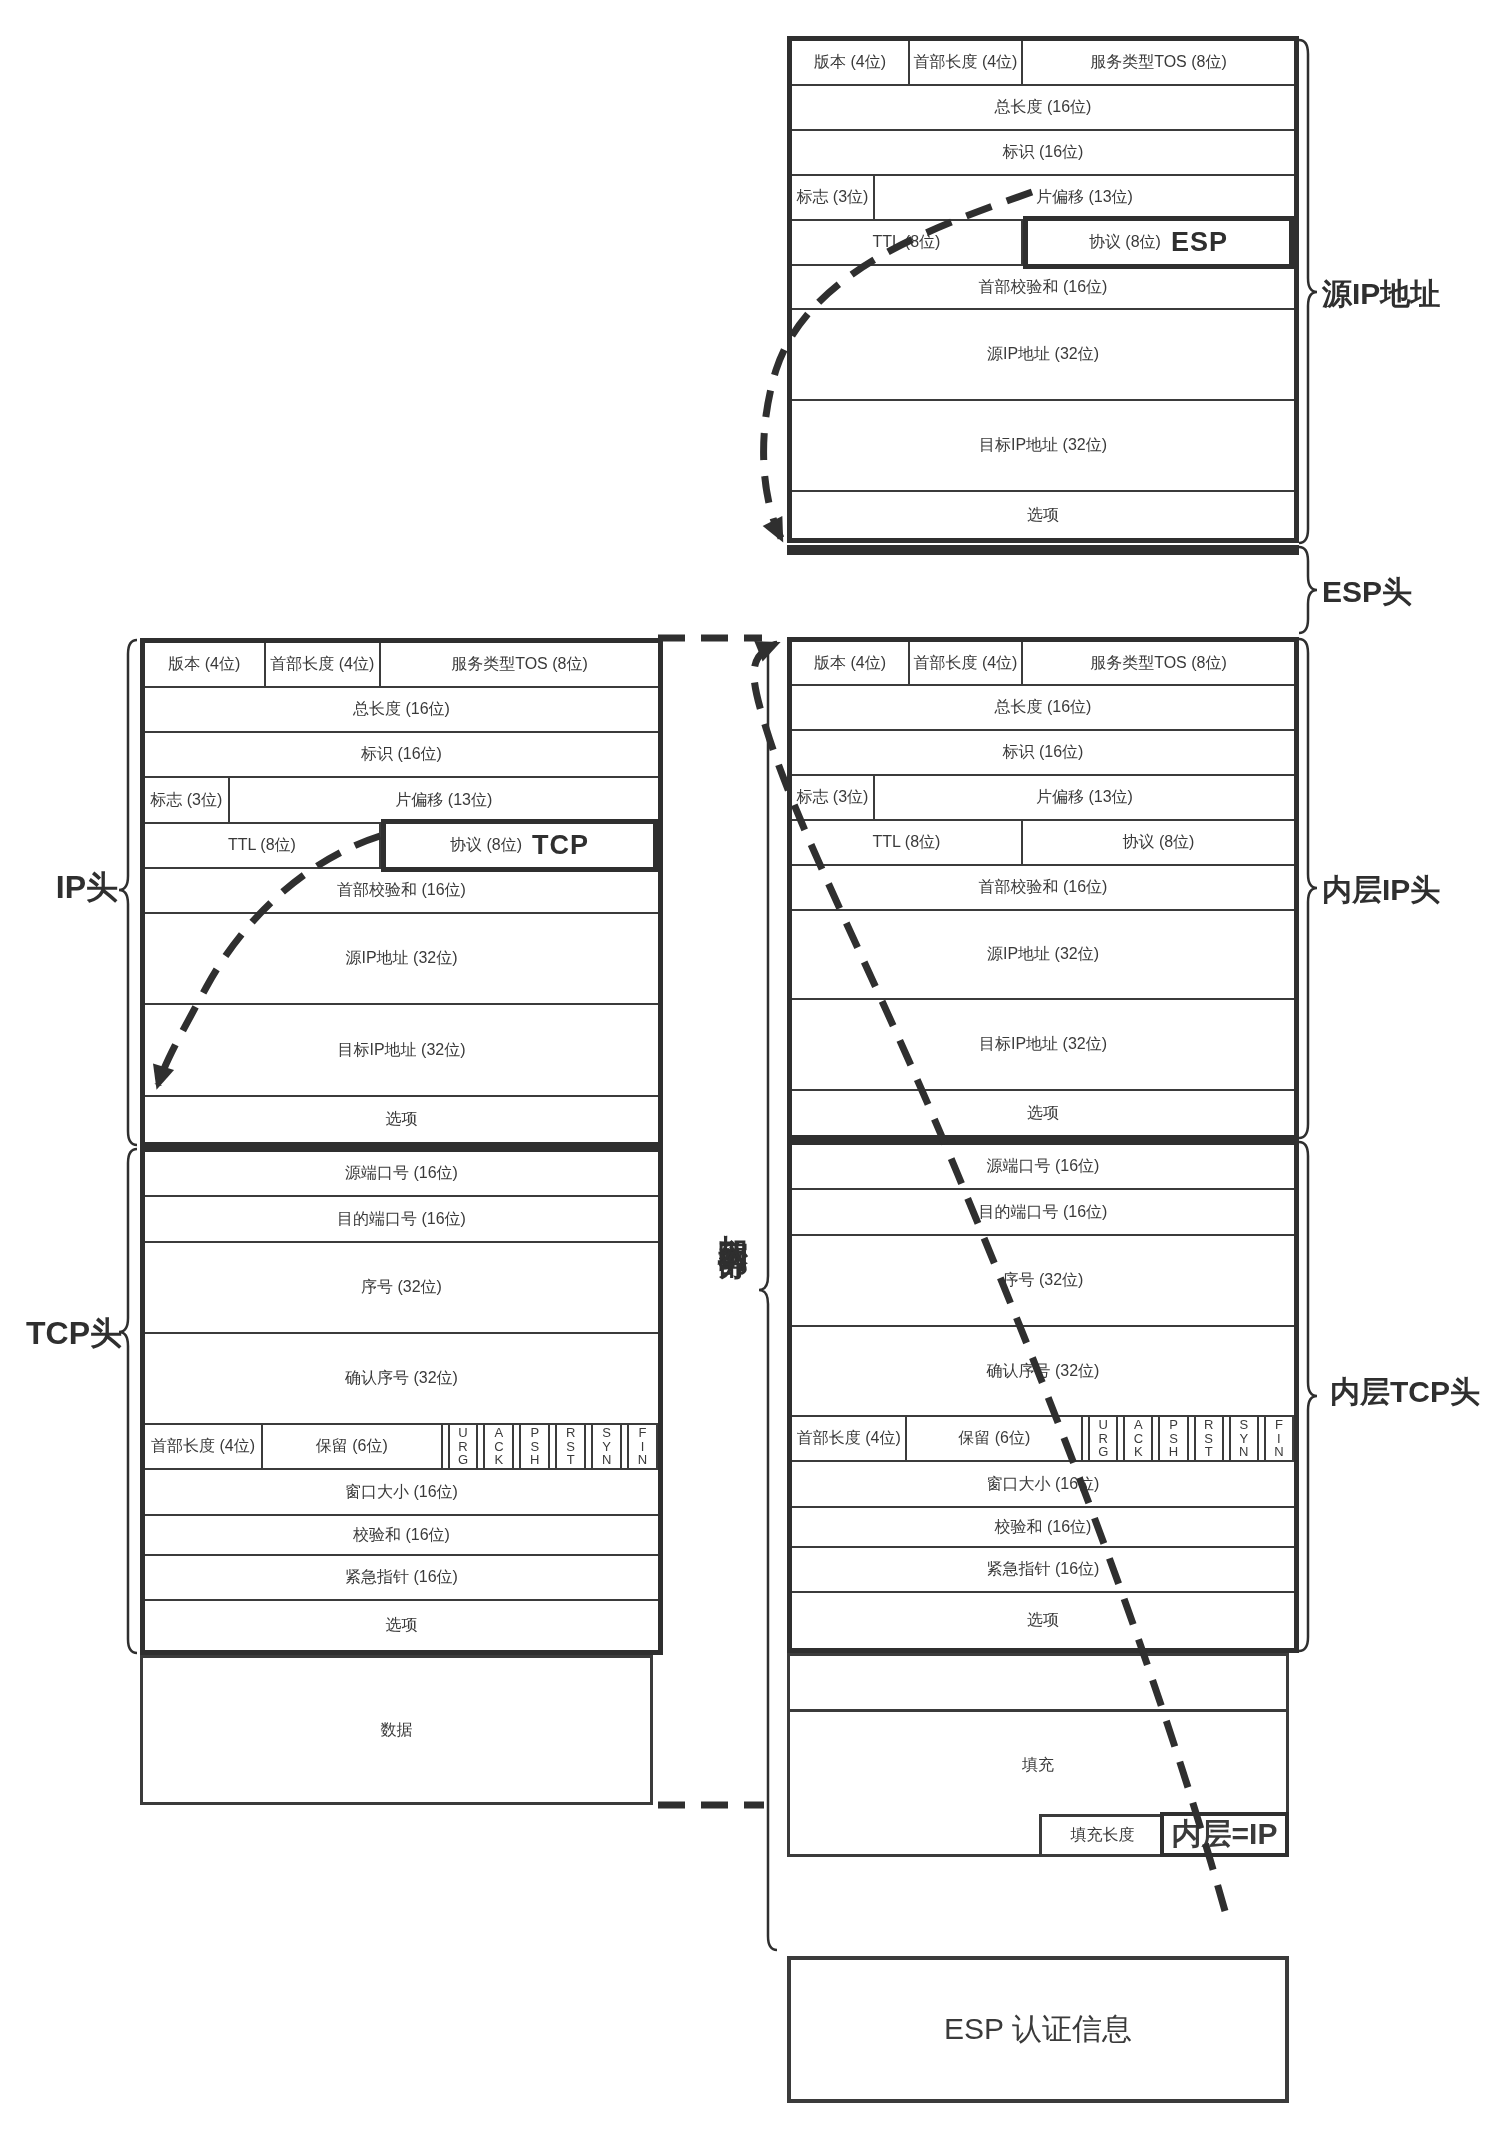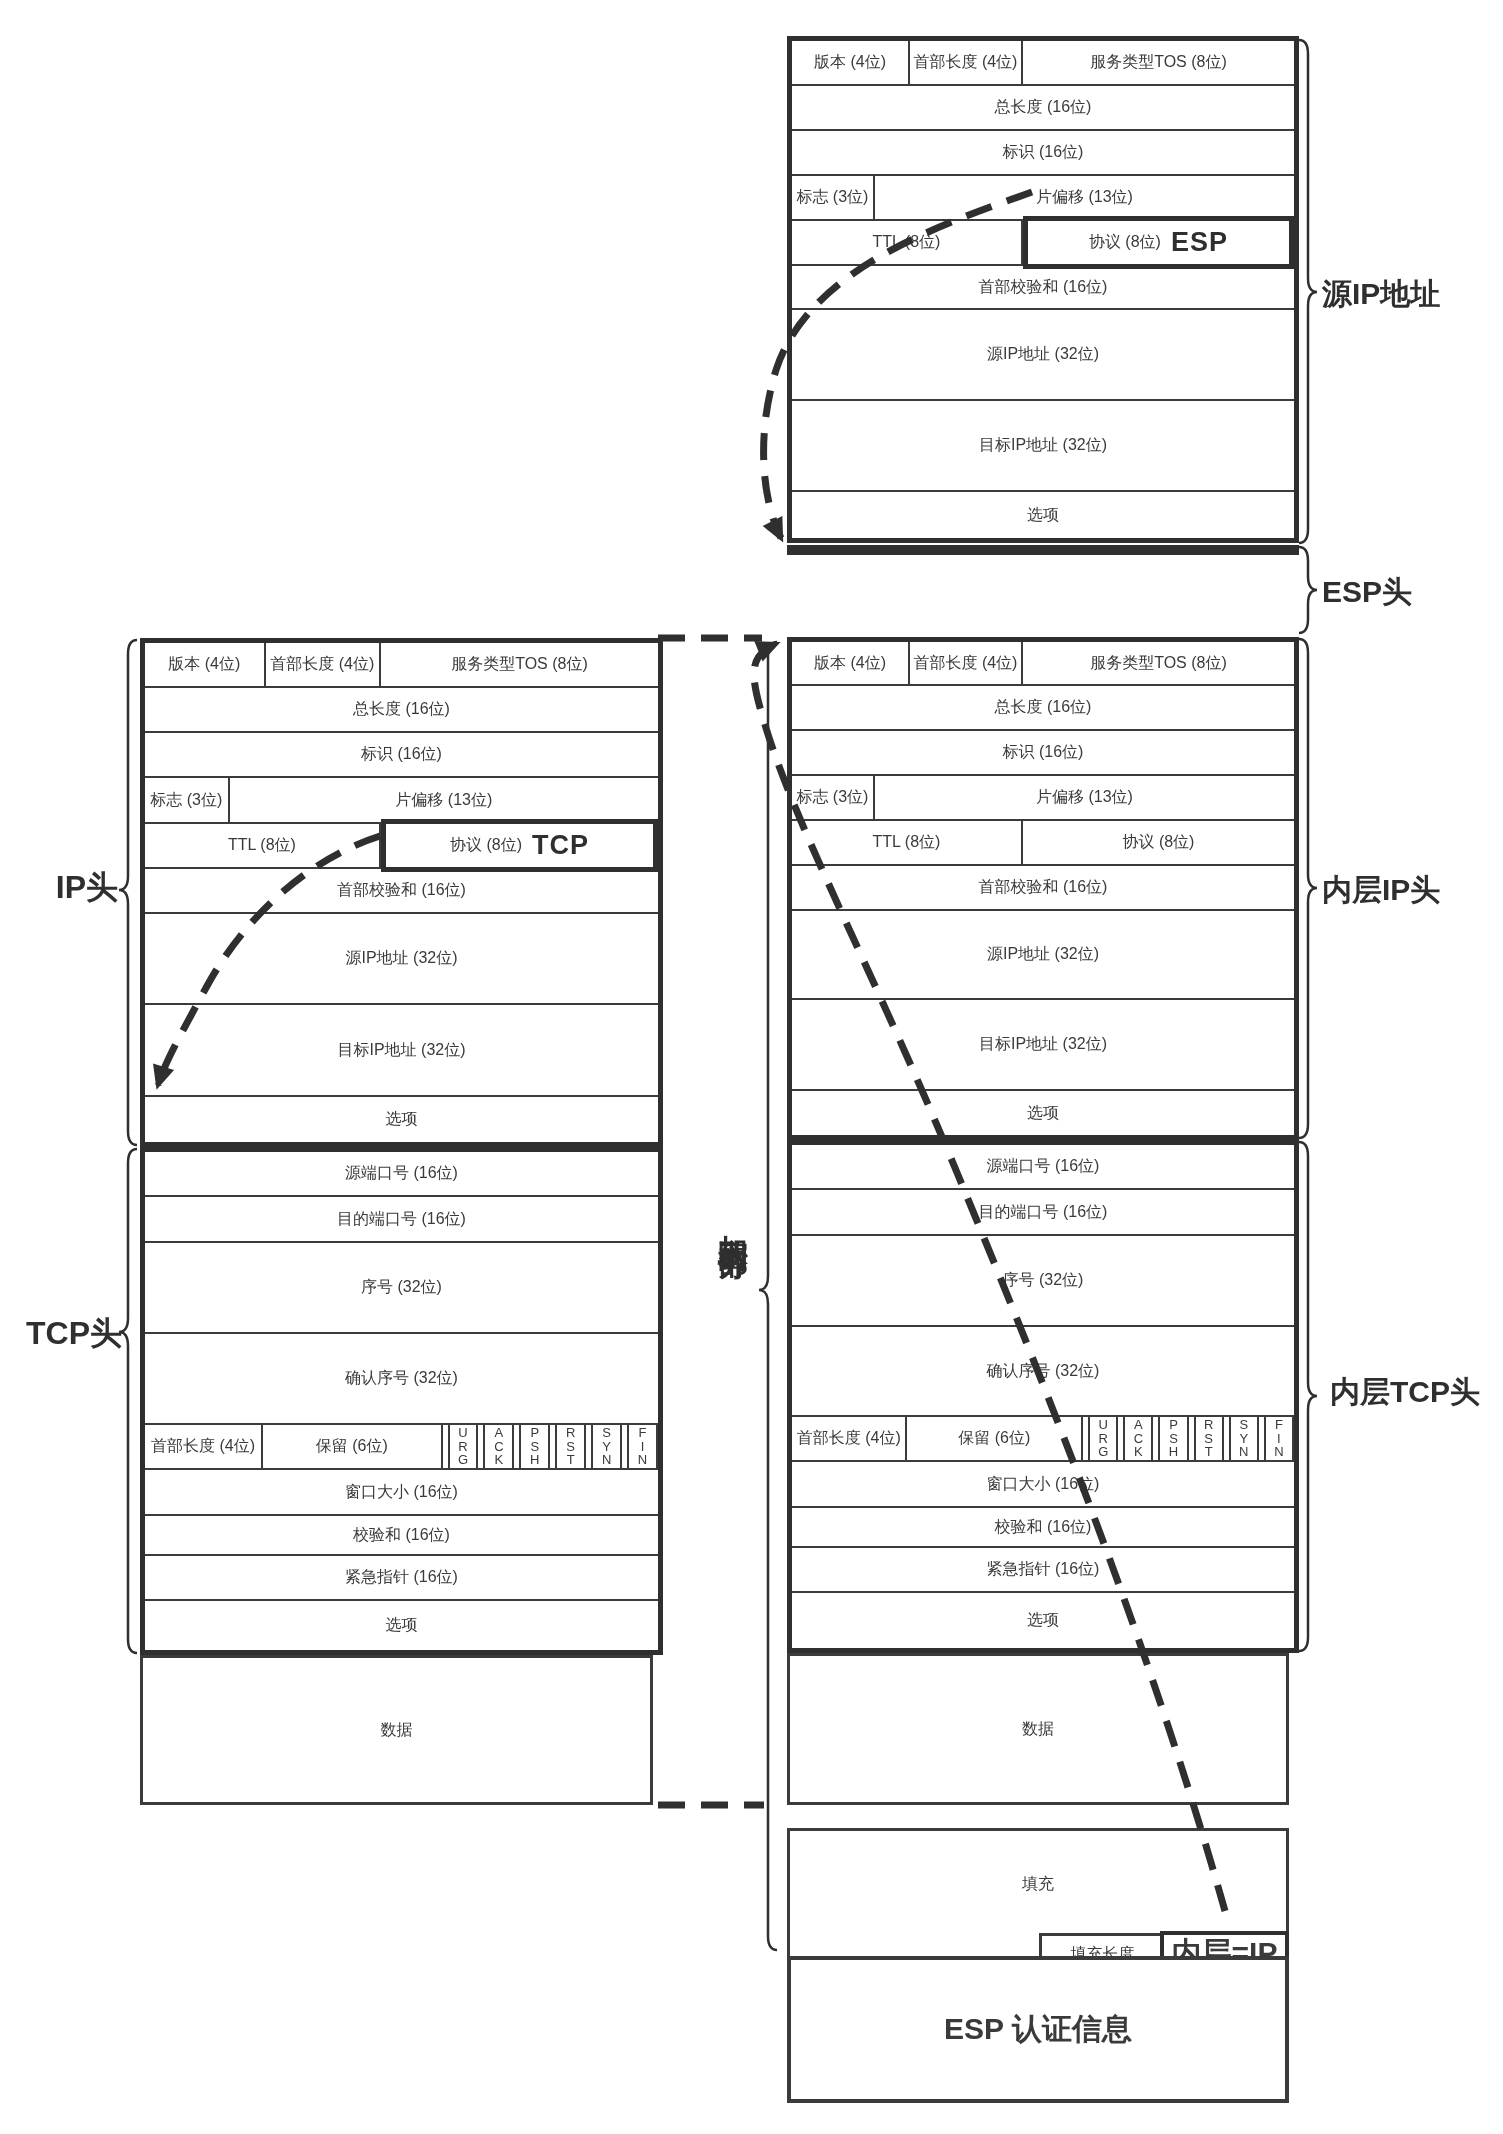--- a/index.html
+++ b/index.html
@@ -240,31 +240,31 @@
       <div class="pcell" style="flex-basis: 100%;">
         <span>选项</span>
       </div>
     </div>
   </div>
 
 <div class="thin-box" style="left:787px;top:1653px;width:496px;height:146px;">
   <span>数据</span>
 </div>
 
-<div class="thin-box" style="left:787px;top:1828px;width:496px;height:142px;">
+<div class="thin-box" style="left:787px;top:1709px;width:496px;height:142px;">
   <span style="position:relative;top:-18px;">填充</span>
   <div class="subcell" style="left:249px;bottom:-3px;width:127px;height:43px;border:3px solid #3b3b3b;font-size:16px;">
     <span>填充长度</span>
   </div>
   <div class="subcell" style="right:-3px;bottom:-3px;width:129px;height:45px;border:4px solid #2f2f2f;font-size:30px;font-weight:bold;">
     <span>内层=IP</span>
   </div>
 </div>
 
-<div class="thin-box" style="left:787px;top:1956px;width:494px;height:139px;border-width:4px;font-size:30px;font-weight:bold;">
+<div class="thin-box" style="left:787px;top:1956px;width:494px;height:139px;border-width:4px;font-size:30px;font-weight:normal;">
   <span>ESP 认证信息</span>
 </div>
 
 <div class="pkt-box" id="left-ip-box" style="left:140px;top:638px;width:513px;">
     <div class="prow" style="height: 45px;">
       <div class="pcell" style="flex-basis: 23.5%;">
         <span>版本 (4位)</span>
       </div>
       <div class="pcell" style="flex-basis: 22.5%;">
         <span>首部长度 (4位)</span>

